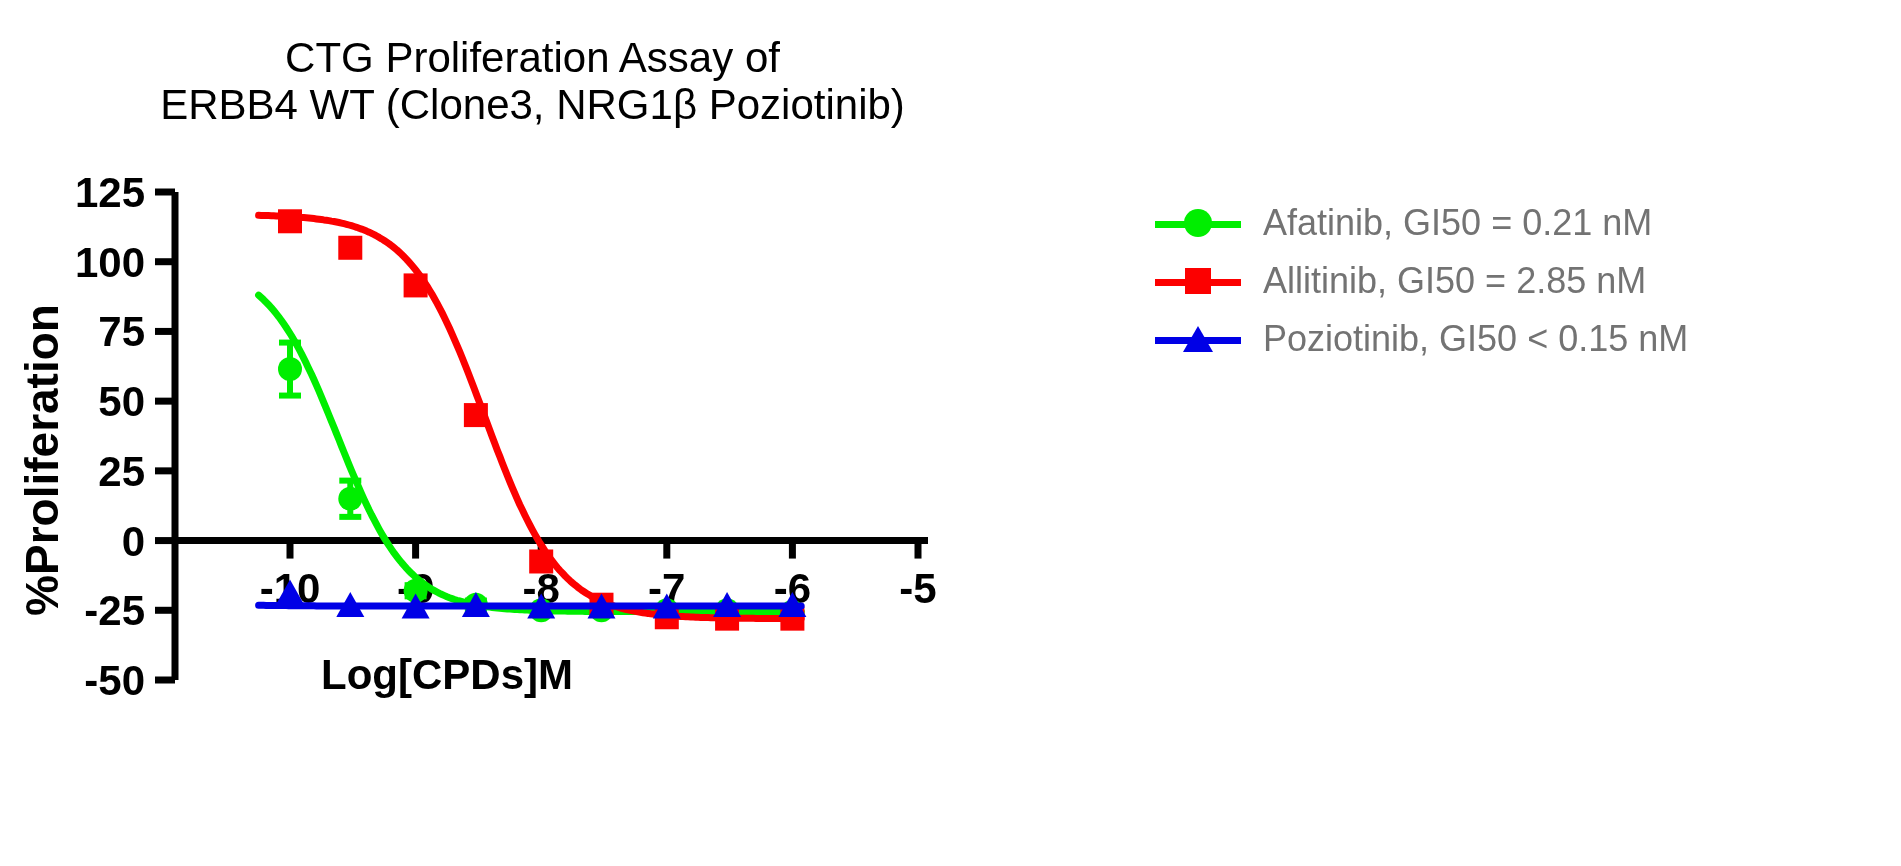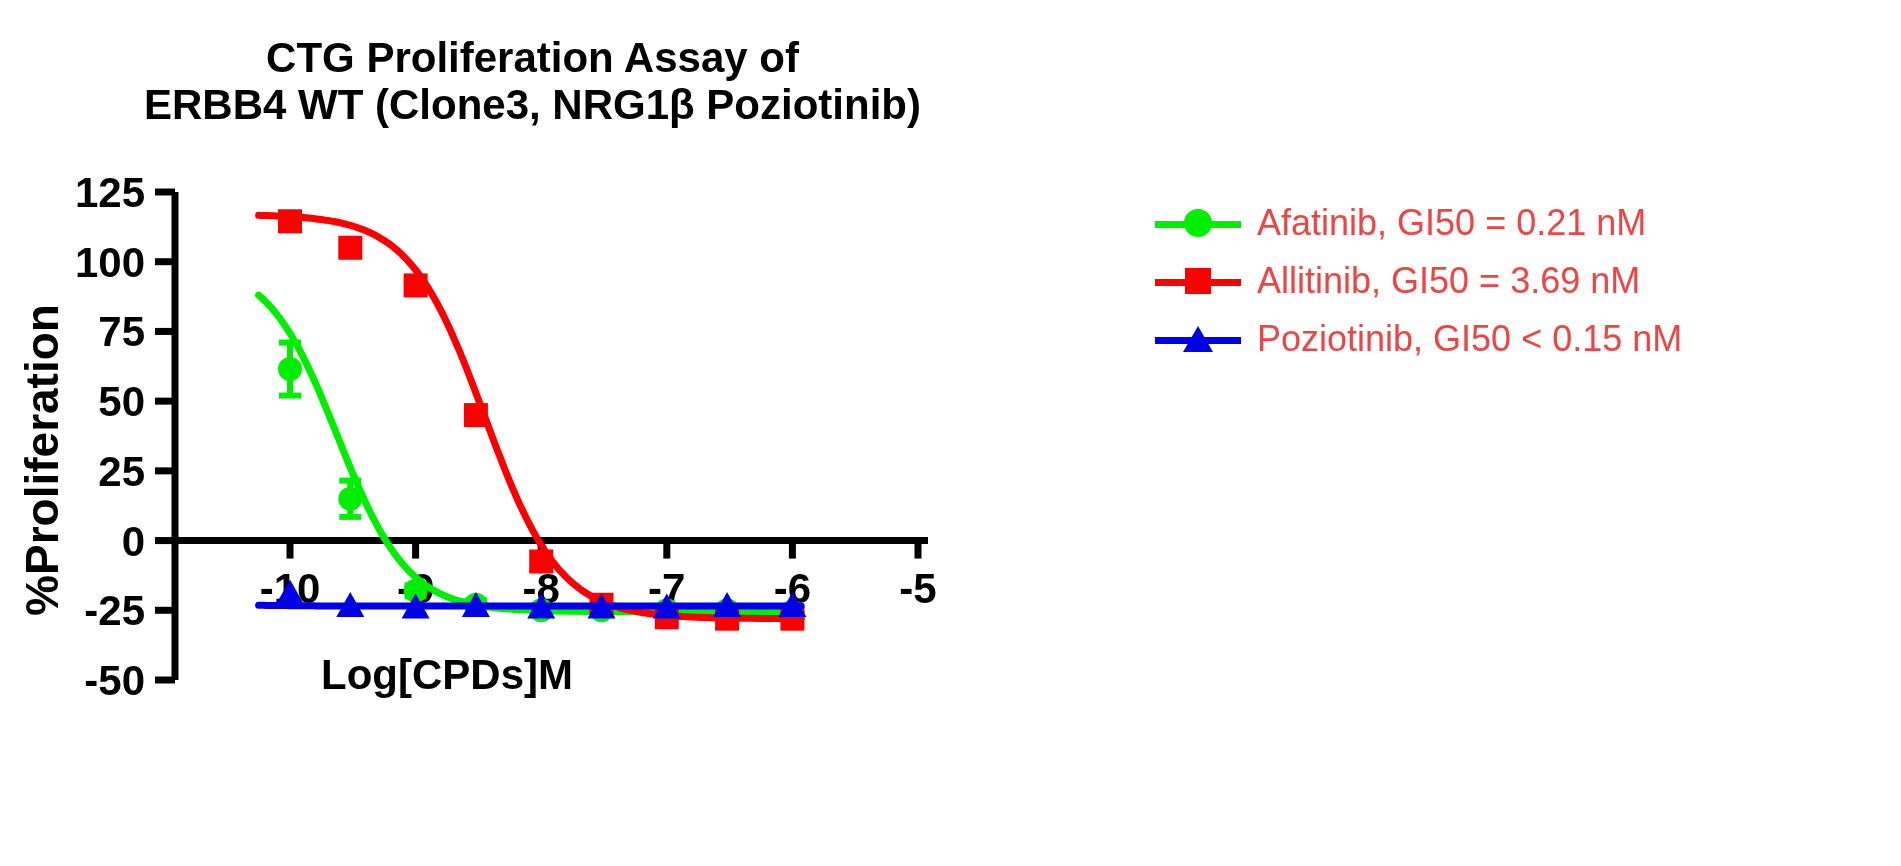--- a/index.html
+++ b/index.html
@@ -1,35 +1,35 @@
 <!DOCTYPE html>
 <html><head>
 <meta charset="utf-8">
 <style>
   html,body{margin:0;padding:0;background:#ffffff;}
   body{width:1901px;height:866px;position:relative;overflow:hidden;
        font-family:"Liberation Sans","DejaVu Sans",sans-serif;color:#000;}
 
   #title{position:absolute;left:0;top:34px;width:1065px;text-align:center;
-         font-size:42px;font-weight:bold;line-height:1.12;letter-spacing:0px;}
+         font-size:42px;font-weight:normal;line-height:1.12;letter-spacing:0px;}
   #title .ln{display:block;white-space:pre;}
 
   #plot{position:absolute;left:0;top:170px;width:1150px;height:690px;}
 
   svg{display:block;}
 
   #legend{position:absolute;left:1155px;top:196px;width:740px;}
   .legend-row{display:flex;align-items:center;height:54px;margin-bottom:4px;}
   .legend-key{width:86px;height:30px;position:relative;flex:0 0 86px;}
   .legend-key .bar{position:absolute;left:0;top:13px;width:86px;height:7px;}
   .legend-key .mk{position:absolute;left:50%;top:50%;transform:translate(-50%,-50%);}
   .mk.circle{width:28px;height:28px;border-radius:50%;}
   .mk.square{width:26px;height:26px;}
   .mk.tri{width:0;height:0;border-left:15px solid transparent;border-right:15px solid transparent;}
-  .legend-label{font-size:36px;margin-left:16px;white-space:pre;color:#ef4444;}
+  .legend-label{font-size:36px;margin-left:22px;white-space:pre;color:#737373;}
 </style>
 </head>
 <body>
 
 <div id="title">
   <span class="ln">CTG Proliferation Assay of</span>
   <span class="ln">ERBB4 WT (Clone3, NRG1β Poziotinib)</span>
 </div>
 
 <div id="plot">
@@ -150,21 +150,21 @@
       <span class="bar" style="background:#00ee00"></span>
       <span class="mk circle" style="background:#00ee00"></span>
     </span>
     <span class="legend-label">Afatinib, GI50 = 0.21 nM</span>
   </div>
   <div class="legend-row">
     <span class="legend-key">
       <span class="bar" style="background:#fc0000"></span>
       <span class="mk square" style="background:#fc0000"></span>
     </span>
-    <span class="legend-label">Allitinib, GI50 = 3.69 nM</span>
+    <span class="legend-label">Allitinib, GI50 = 2.85 nM</span>
   </div>
   <div class="legend-row">
     <span class="legend-key">
       <span class="bar" style="background:#0000e6"></span>
       <span class="mk tri" style="border-bottom:26px solid #0000e6"></span>
     </span>
     <span class="legend-label">Poziotinib, GI50 &lt; 0.15 nM</span>
   </div>
 </div>
 

